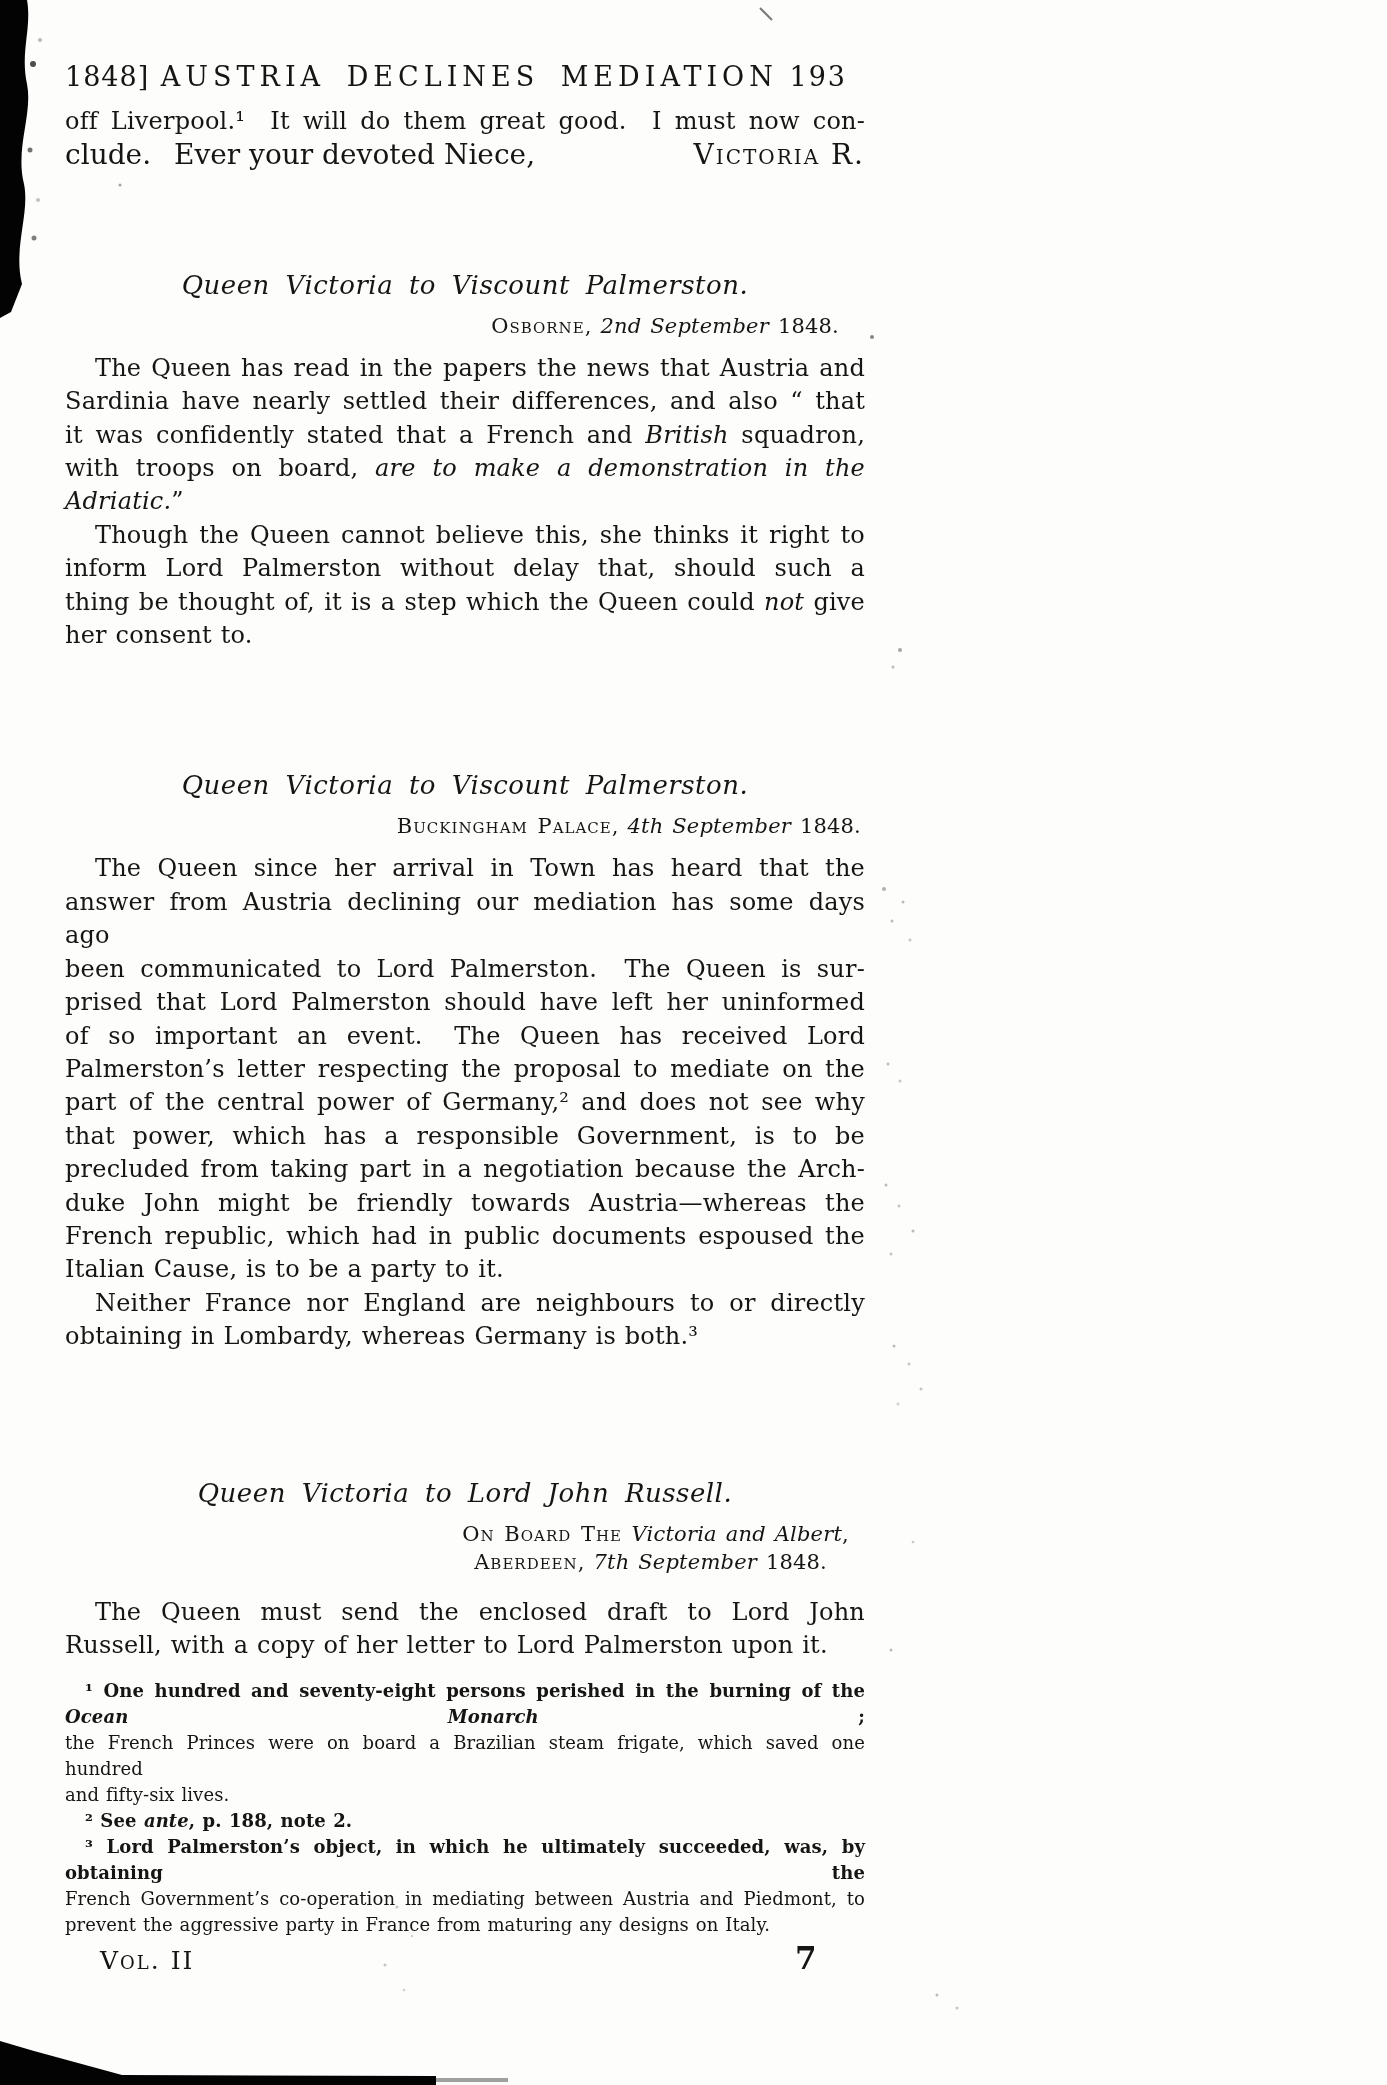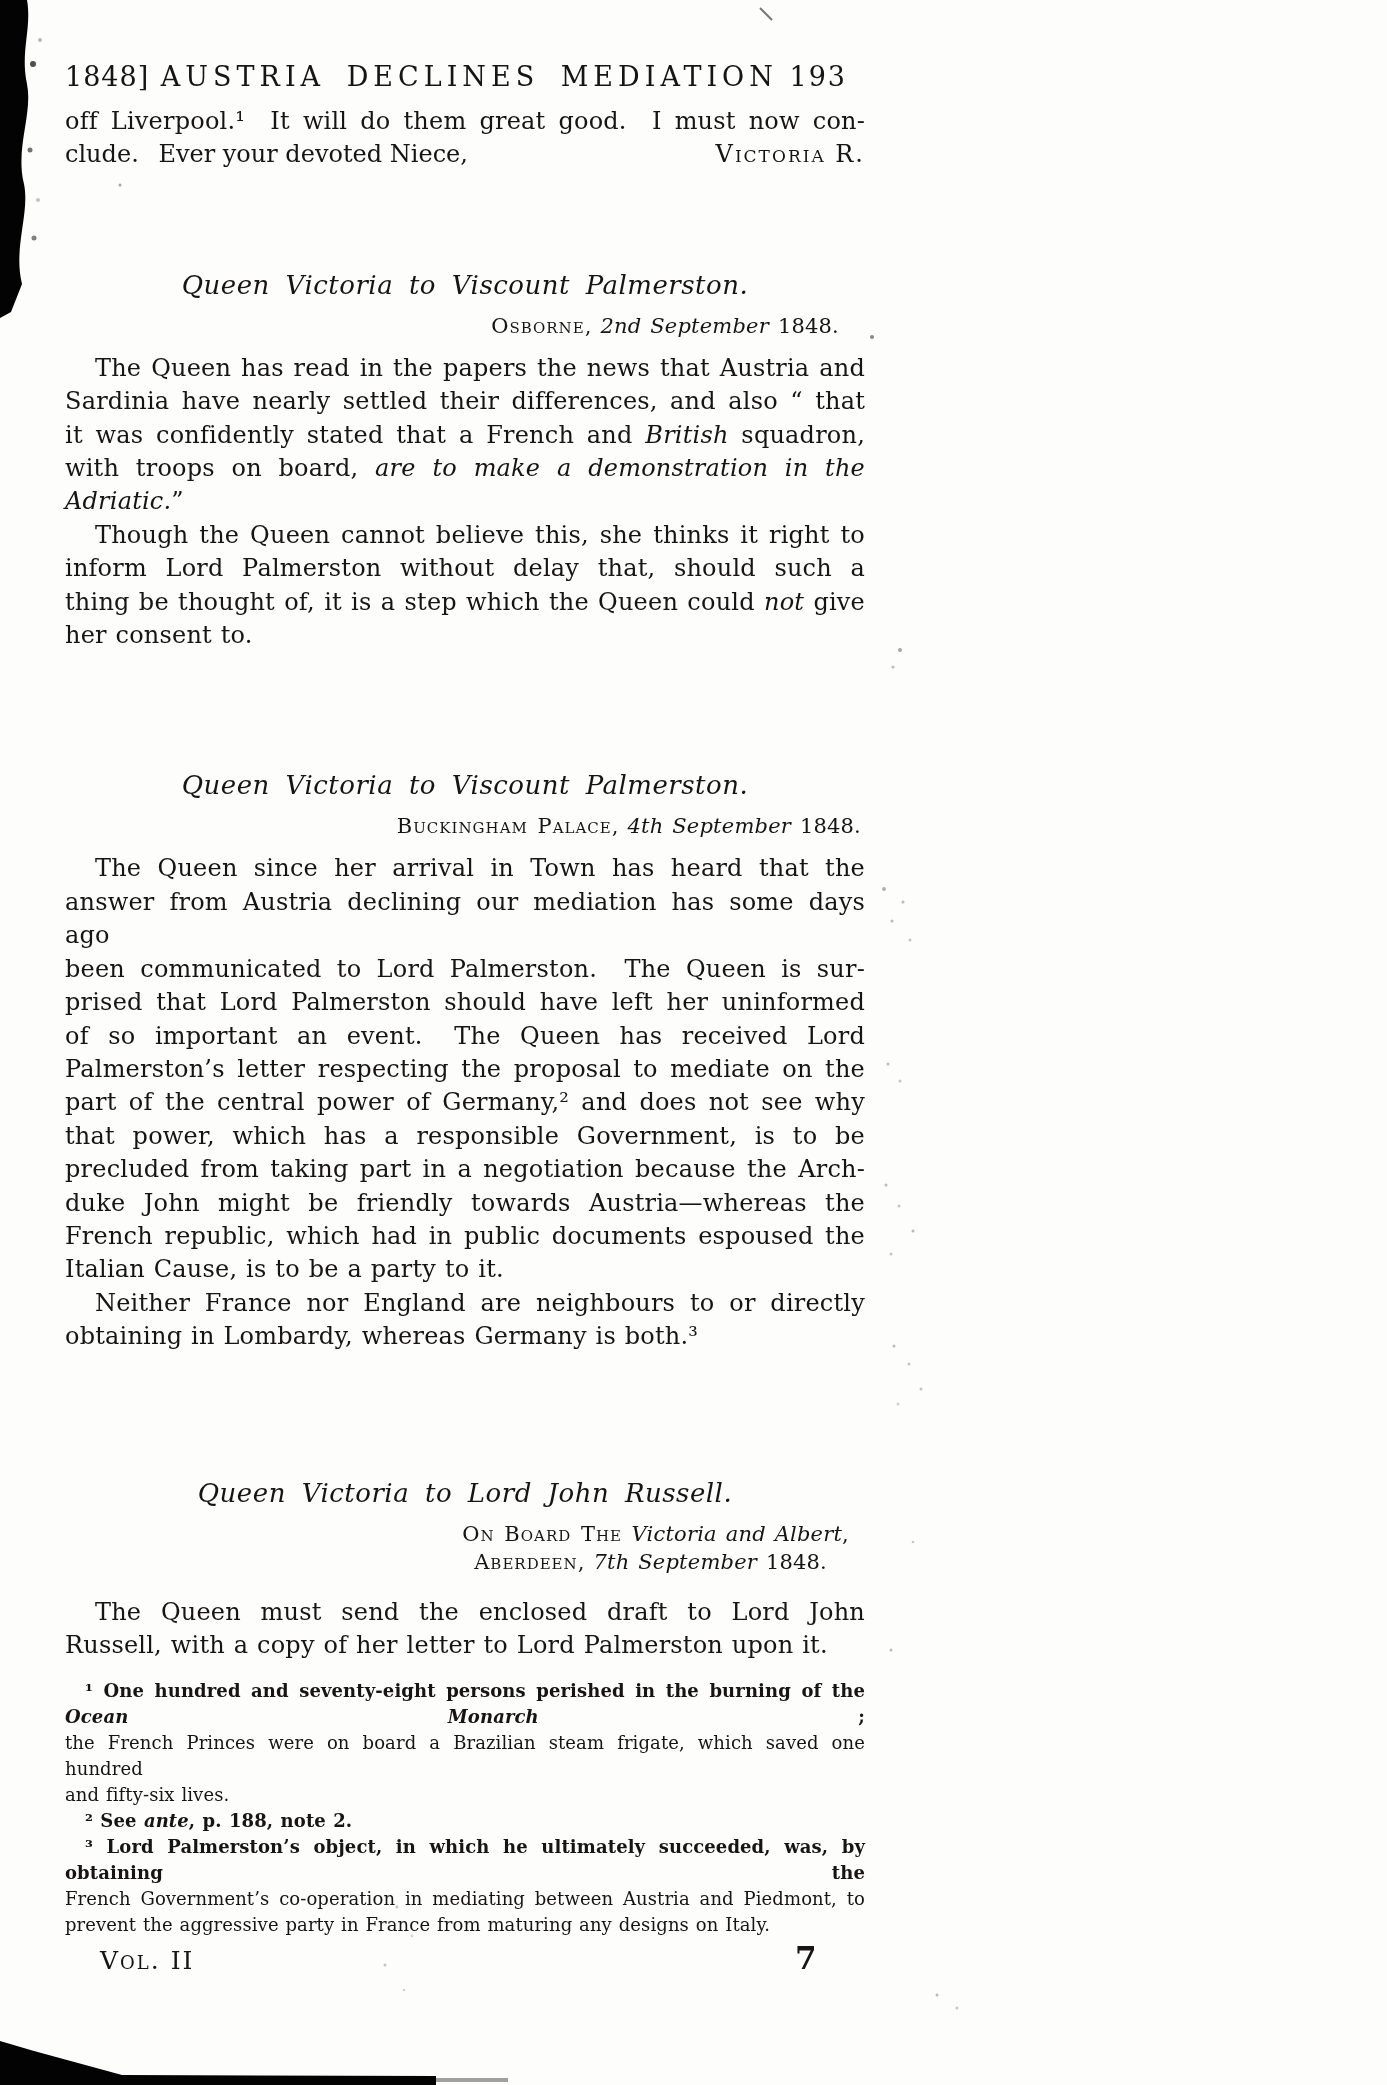--- a/index.html
+++ b/index.html
@@ -18,21 +18,21 @@
   .hpage  { font-size:27px; padding-right:18px; letter-spacing:2px; }
 
   
   .tline { font-size:24px; line-height:33.4px; text-align:justify; text-align-last:justify; letter-spacing:.2px; word-spacing:1px; }
   .tline.last { text-align-last:left; }
   .para .tline:first-child { text-indent:30px; }
   .it { font-style:italic; }
   .sc { font-variant:small-caps; letter-spacing:1px; }
 
   .intro { margin-top:11px; }
-  .sigline { display:flex; justify-content:space-between; font-size:24px; line-height:33.4px; }
+  .sigline { display:flex; justify-content:space-between; font-size:28px; line-height:33.4px; }
   .sig { letter-spacing:2px;text-align:center; }
 
   .lheading { margin-top:96px; font-size:26px; font-style:italic; text-align:center; word-spacing:7px; letter-spacing:.5px; line-height:34px; }
   .l2 .lheading { margin-top:116px; }
   .l3 .lheading { margin-top:122px; }
 
   .dateline { margin-top:10px; }
   .dateline .tline, .dateline .tline.last {
     font-size:21px; line-height:28px; text-align:right; text-align-last:right; word-spacing:2px;
   }

